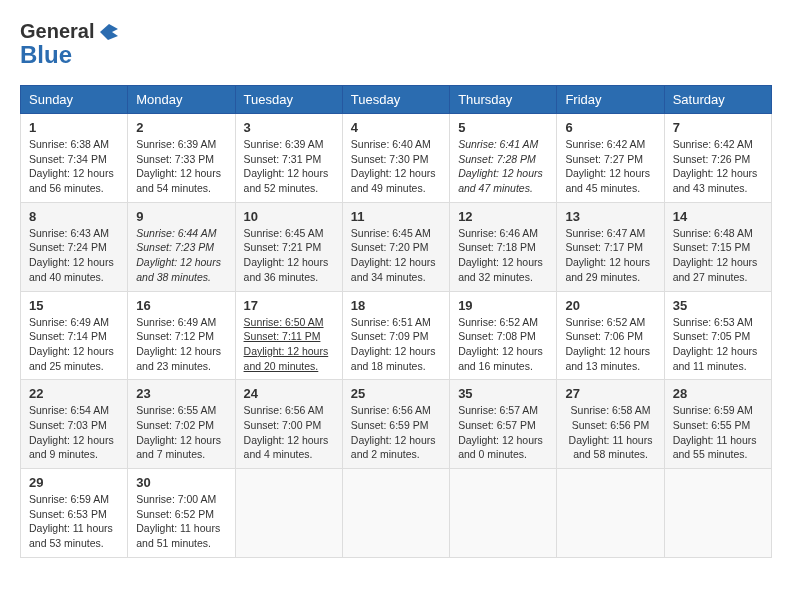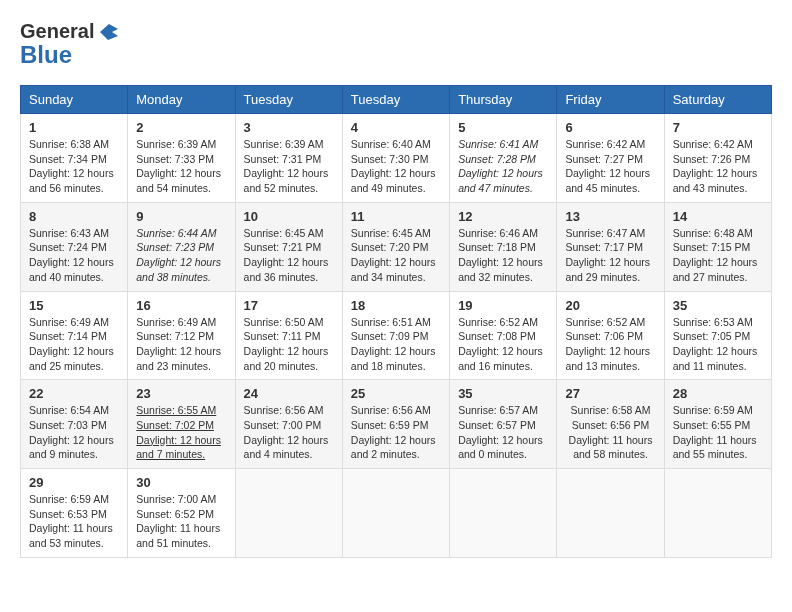--- a/index.html
+++ b/index.html
@@ -219,21 +219,21 @@
         </td>
         <td>
           <span class="day-number">16</span>
           <div class="day-info" style="white-space: pre-wrap;">Sunrise: 6:49 AM
 Sunset: 7:12 PM
 Daylight: 12 hours
 and 23 minutes.</div>
         </td>
         <td>
           <span class="day-number">17</span>
-          <div class="day-info" style="white-space: pre-wrap;">Sunrise: 6:50 AM
+          <div class="day-info" style="white-space: pre-wrap; text-decoration: underline;">Sunrise: 6:50 AM
 Sunset: 7:11 PM
 Daylight: 12 hours
 and 20 minutes.</div>
         </td>
         <td>
           <span class="day-number">18</span>
           <div class="day-info" style="white-space: pre-wrap;">Sunrise: 6:51 AM
 Sunset: 7:09 PM
 Daylight: 12 hours
 and 18 minutes.</div>
@@ -263,21 +263,21 @@
       <tr>
         <td>
           <span class="day-number">22</span>
           <div class="day-info" style="white-space: pre-wrap;">Sunrise: 6:54 AM
 Sunset: 7:03 PM
 Daylight: 12 hours
 and 9 minutes.</div>
         </td>
         <td>
           <span class="day-number">23</span>
-          <div class="day-info" style="white-space: pre-wrap; text-decoration: underline;">Sunrise: 6:55 AM
+          <div class="day-info" style="white-space: pre-wrap;">Sunrise: 6:55 AM
 Sunset: 7:02 PM
 Daylight: 12 hours
 and 7 minutes.</div>
         </td>
         <td>
           <span class="day-number">24</span>
           <div class="day-info" style="white-space: pre-wrap;">Sunrise: 6:56 AM
 Sunset: 7:00 PM
 Daylight: 12 hours
 and 4 minutes.</div>

